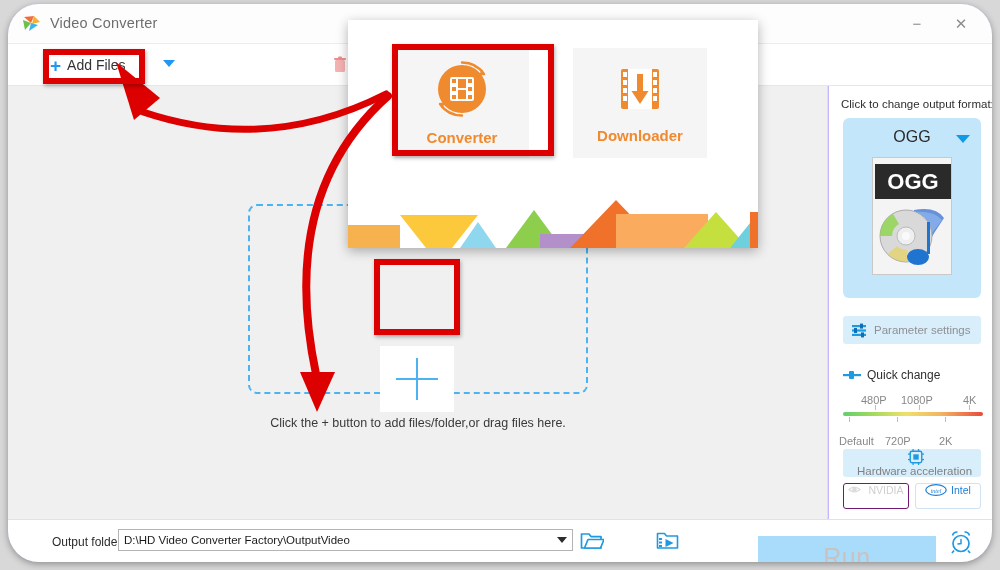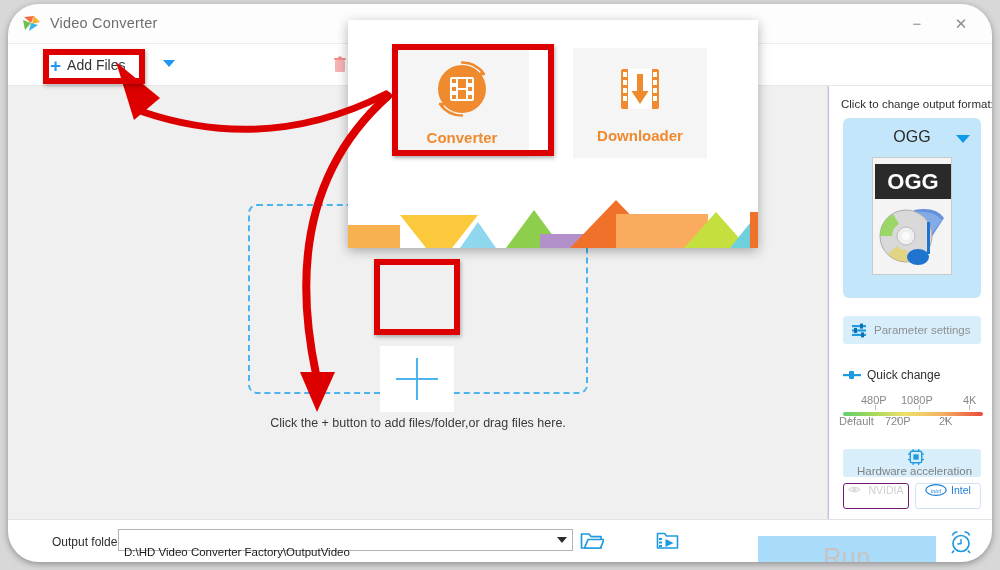--- a/index.html
+++ b/index.html
@@ -141,21 +141,21 @@
   }
   .tick-top, .tick-bot {
     position: absolute; width: 1px; height: 5px; background: #bdbdbd;
   }
   .tick-top { top: 11px; }
   .tick-bot { top: 23px; }
   .lab-top, .lab-bot {
     position: absolute; font-size: 11px; color: #888; white-space: nowrap;
   }
   .lab-top { top: 0; }
-  .lab-bot { top: 21px; }
+  .lab-bot { top: 41px; }
   #btn-hwaccel {
     position: absolute; left: 14px; top: 363px; width: 138px; height: 28px;
     background: #d9eefb; border-radius: 3px; display: flex; align-items: center;
     cursor: default;
     flex-direction: column;
   }
   #btn-hwaccel .lbl { font-size: 11.5px; color: #7f8185; margin-left: 5px; }
   #gpu-row {
     position: absolute; left: 14px; top: 397px; width: 138px; height: 26px;
     display: flex; gap: 6px;
@@ -172,21 +172,21 @@
   #bottombar {
     position: absolute; left: 0; top: 515px; width: 984px; height: 43px;
     background: #ffffff; border-top: 1px solid #e2e2e2;
   }
   #output-label {
     position: absolute; left: 44px; top: 15px; font-size: 12px; color: #2c2c2c;
   }
   #output-path {
     position: absolute; left: 110px; top: 9px; width: 455px; height: 22px;
     border: 1px solid #b4b4b4; background: #fff;
-    font-size: 11.5px; color: #1a1a1a; padding: 12px 20px 0 5px; line-height: 20px;
+    font-size: 11.5px; color: #1a1a1a; padding: 0 20px 0 5px; line-height: 20px;
     font-family: "Liberation Sans", sans-serif;
   }
   #output-caret {
     position: absolute; left: 549px; top: 17px; width: 0; height: 0;
     border-left: 5px solid transparent; border-right: 5px solid transparent;
     border-top: 6px solid #2c2c2c; cursor: default;
   }
   #icon-open-folder { position: absolute; left: 572px; top: 10px; cursor: default; }
   #icon-merge { position: absolute; left: 648px; top: 10px; cursor: default; }
   #btn-run {

